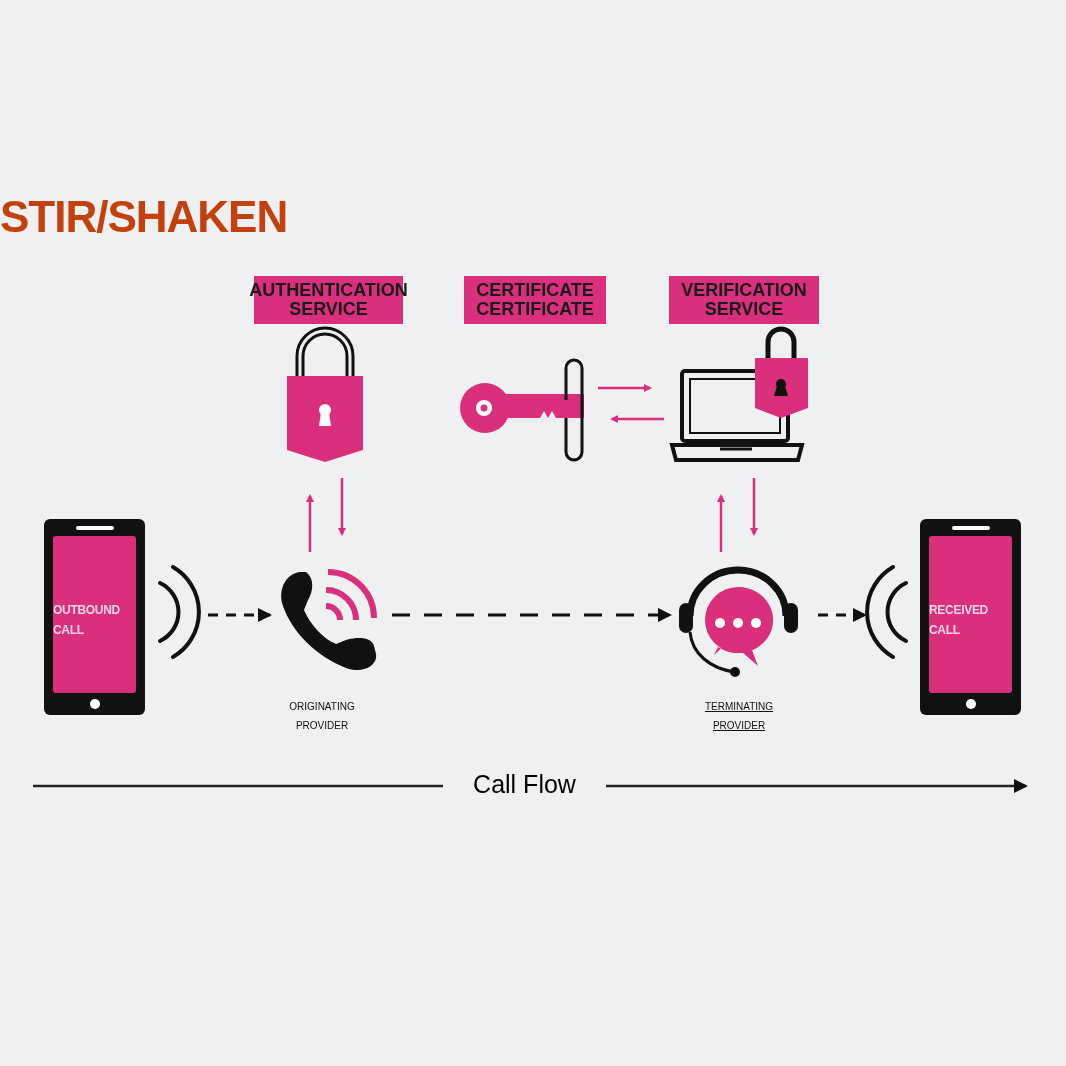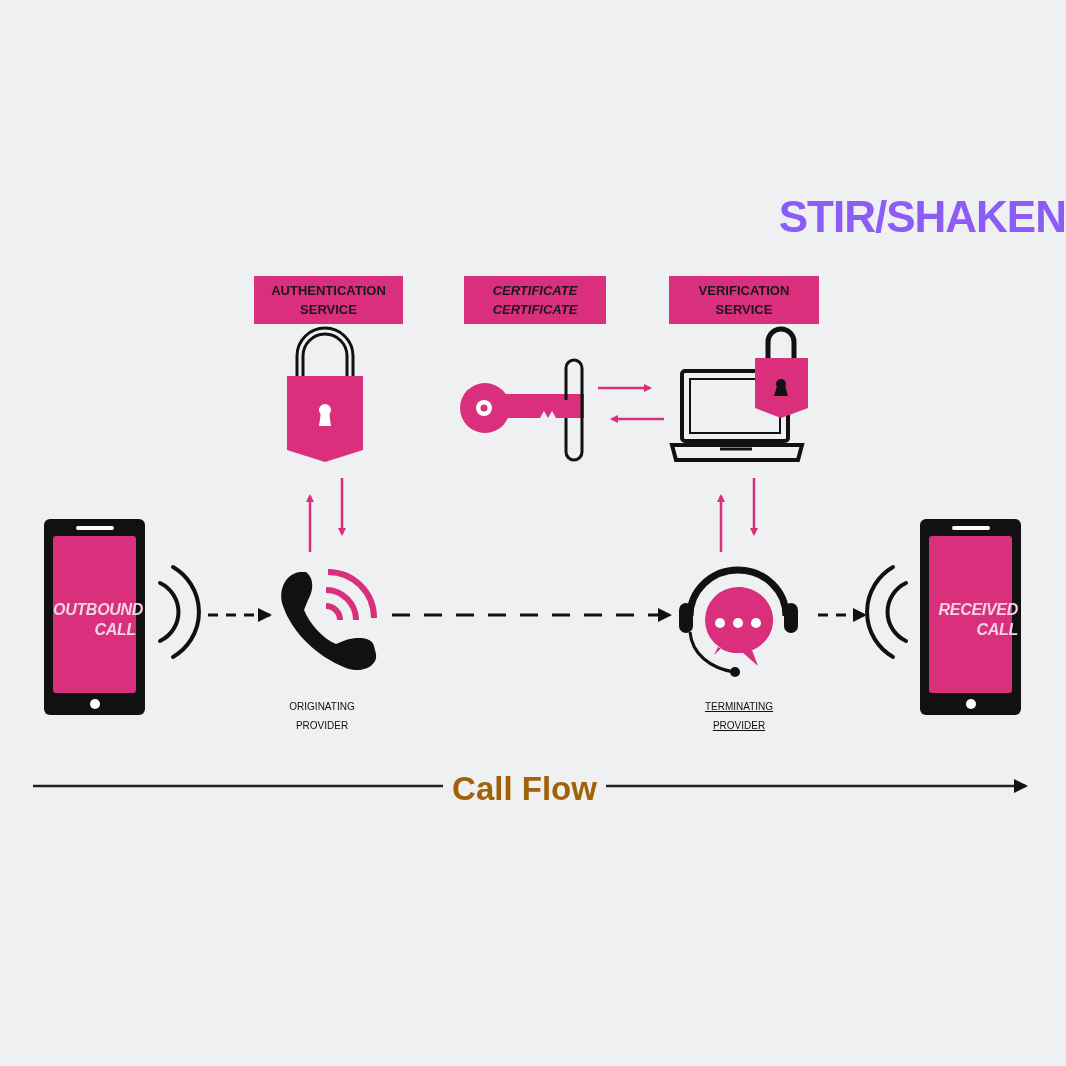--- a/index.html
+++ b/index.html
@@ -1,34 +1,34 @@
 <!DOCTYPE html>
 <html><head>
 <meta charset="utf-8">
 <style>
   html,body{margin:0;padding:0;}
   body{width:1066px;height:1066px;background:#eff0f2;position:relative;overflow:hidden;font-family:"Liberation Sans",sans-serif;color:#111;}
   .abs{position:absolute;}
-  .title{left:0;width:1066px;top:192px;text-align:right;font-weight:bold;font-size:44px;letter-spacing:-1px;color:#8b5cf6;}
-  .svc{background:#d92f7c;color:#1a1a1a;font-weight:bold;font-size:13px;text-align:center;line-height:19px;display:flex;flex-direction:column;justify-content:center;align-items:center;}
+  .title{left:0;width:1066px;top:192px;text-align:left;font-weight:bold;font-size:44px;letter-spacing:-1px;color:#c2410c;}
+  .svc{background:#d92f7c;color:#1a1a1a;font-weight:bold;font-size:18px;text-align:center;line-height:19px;display:flex;flex-direction:column;justify-content:center;align-items:center;}
   .lbl{font-size:10px;text-align:center;line-height:19px;color:#111;}
-  .screen-txt{color:#f4d4e3;font-weight:bold;font-size:16px;text-align:right;line-height:20px;letter-spacing:-0.3px;font-style:italic;}
-  .flow{font-weight:bold;font-size:33px;color:#a16207;}
+  .screen-txt{color:#f4d4e3;font-weight:bold;font-size:12px;text-align:left;line-height:20px;letter-spacing:-0.3px;}
+  .flow{font-weight:normal;font-size:25px;color:#000000;}
   svg{position:absolute;left:0;top:0;}
 </style>
 </head>
 <body>
 
 <div class="abs title">STIR/SHAKEN</div>
 
 <div class="abs svc" style="left:254px;top:276px;width:149px;height:48px;">
   <span>AUTHENTICATION</span>
   <span>SERVICE</span>
 </div>
-<div class="abs svc" style="left:464px;top:276px;width:142px;height:48px;font-style:italic;">
+<div class="abs svc" style="left:464px;top:276px;width:142px;height:48px;">
   <span>CERTIFICATE</span>
   <span>CERTIFICATE</span>
 </div>
 <div class="abs svc" style="left:669px;top:276px;width:150px;height:48px;">
   <span>VERIFICATION</span>
   <span>SERVICE</span>
 </div>
 
 <svg width="1066" height="1066" viewBox="0 0 1066 1066">
   <defs>

